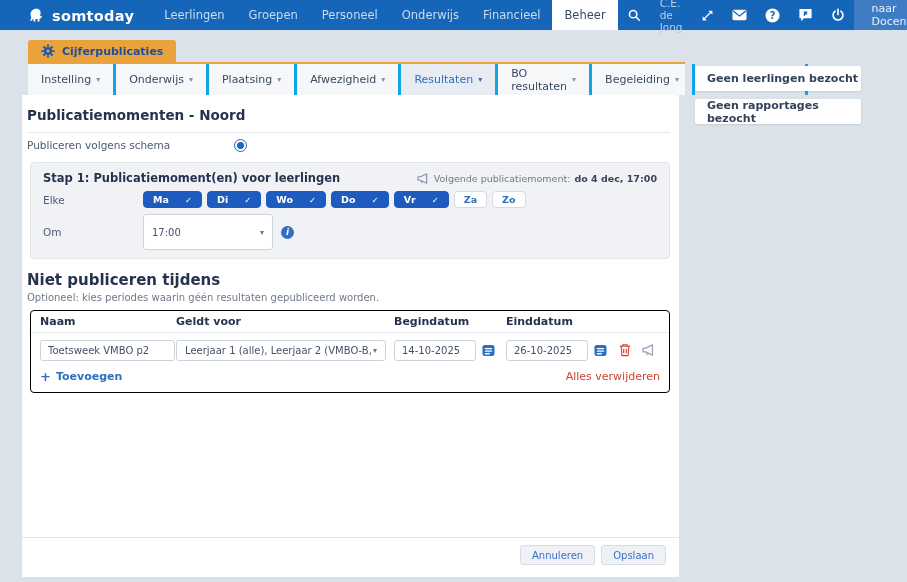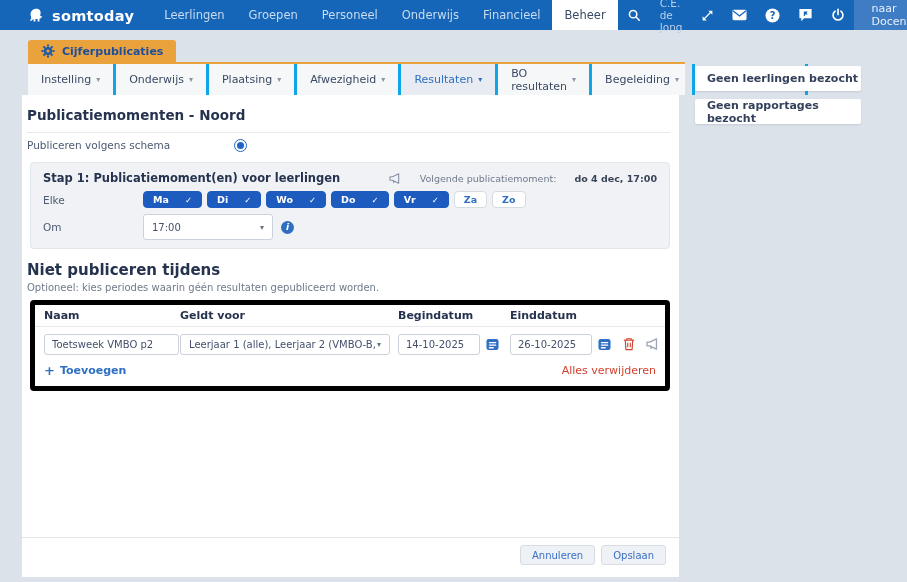--- a/index.html
+++ b/index.html
@@ -39,38 +39,38 @@
   .radio-row.second { margin-top:3px; }
   .radio-label { width:207px; font-size:10.5px; color:#4d5a72; }
   .radio { width:13px; height:13px; border-radius:50%; border:1px solid #9aa4b2; background:#fff; position:relative; cursor:pointer; }
   .radio.checked { border:1.5px solid #2166c2; }
   .radio.checked::after { content:""; position:absolute; inset:2px; border-radius:50%; background:#2166c2; }
 
   
   .step1 { margin:8px 9px 0 8px; background:#f0f2f6; border:1px solid #e2e5ea; border-radius:4px; padding:8px 12px 8px; }
   .step1-head { display:flex; justify-content:space-between; align-items:center; height:14px; }
   .step1-title { color:#26334f; font-weight:700; font-size:11.5px; }
-  .next-moment { display:flex; align-items:center; gap:18px; font-size:9.5px; color:#707a8a; }
+  .next-moment { display:flex; align-items:center; gap:4px; font-size:9.5px; color:#707a8a; }
   .next-moment b { color:#3a4458; }
   .form-row { display:flex; align-items:center; margin-top:6px; }
   .form-label { width:100px; font-size:10.5px; color:#4d5a72; }
   .days { display:flex; gap:5px; }
   .day-pill { height:17px; display:flex; align-items:center; gap:16px; padding:0 9px; border-radius:4px; font-size:9.5px; font-weight:700; cursor:pointer; }
   .day-pill.on { background:#1d5cbe; color:#fff; border:1px solid #1d5cbe; }
   .day-pill.off { background:#fff; color:#2e6fc1; border:1px solid #d6dbe2; }
   .day-pill .check { font-size:8.5px; }
-  .select { height:26px; background:#fff; border:1px solid #ccd2da; border-radius:3px; display:flex; align-items:center; justify-content:space-between; padding:0 8px; font-size:10px; color:#44506b; cursor:pointer; }
+  .select { height:36px; background:#fff; border:1px solid #ccd2da; border-radius:3px; display:flex; align-items:center; justify-content:space-between; padding:0 8px; font-size:10px; color:#44506b; cursor:pointer; }
   .select .caret { font-size:8px; color:#6b7685; }
   .time-select { width:130px; }
   .info-badge { width:13px; height:13px; border-radius:50%; background:#2e6fc1; color:#fff; font-size:9px; font-weight:700; font-style:italic; display:flex; align-items:center; justify-content:center; margin-left:8px; cursor:pointer; }
 
   
   .excl-title { margin:12px 0 0 5px; color:#26334f; font-weight:700; font-size:15px; }
   .excl-sub { margin:3px 0 0 5px; font-size:10px; color:#707a8a; }
-  .excl-box { margin:7px 9px 0 8px; border:5px solid #000000; border-radius:4px; }
+  .excl-box { margin:7px 9px 0 8px; border:1px solid #000000; border-radius:4px; }
   .excl-header { display:flex; height:22px; align-items:center; border-bottom:1px solid #e6e9ee; font-size:11px; font-weight:700; color:#26334f; }
   .c1 { width:145px; padding-left:9px; }
   .c2 { width:218px; }
   .c3 { width:112px; }
   .c4 { flex:1; }
   .excl-row { display:flex; align-items:center; padding:6px 0; }
   .excl-row .c3, .excl-row .c4 { display:flex; align-items:center; gap:6px; }
   input.txt { height:21px; border:1px solid #ccd2da; border-radius:3px; font-size:10px; color:#44506b; padding:0 7px; font-family:inherit; background:#fff; }
   .naam-input { width:135px; }
   .geldt-select { width:210px; height:21px; }

